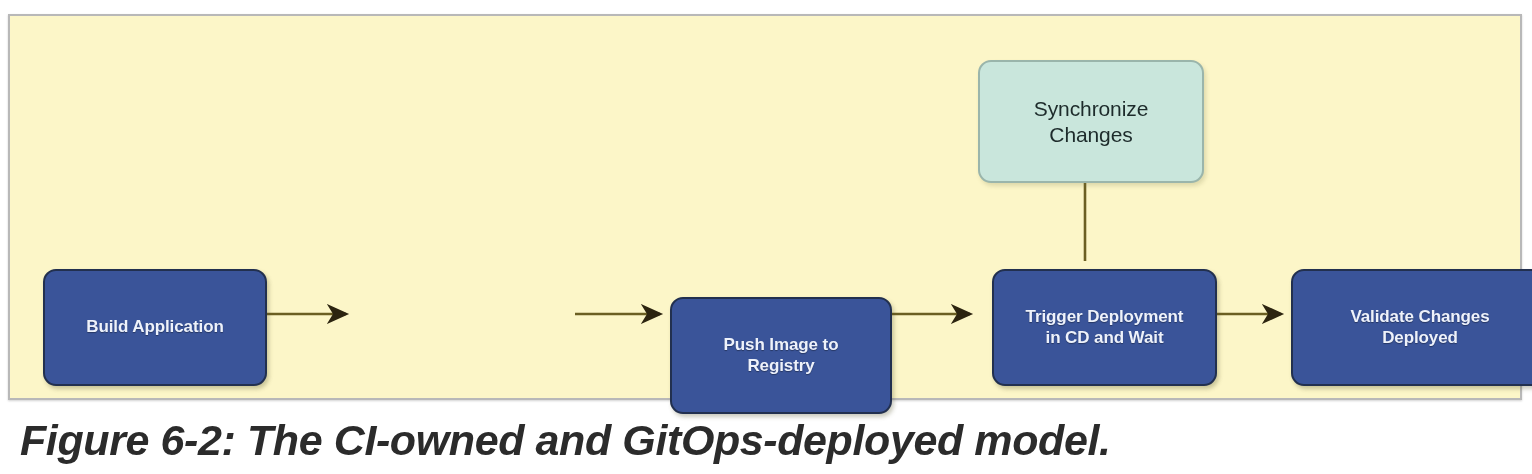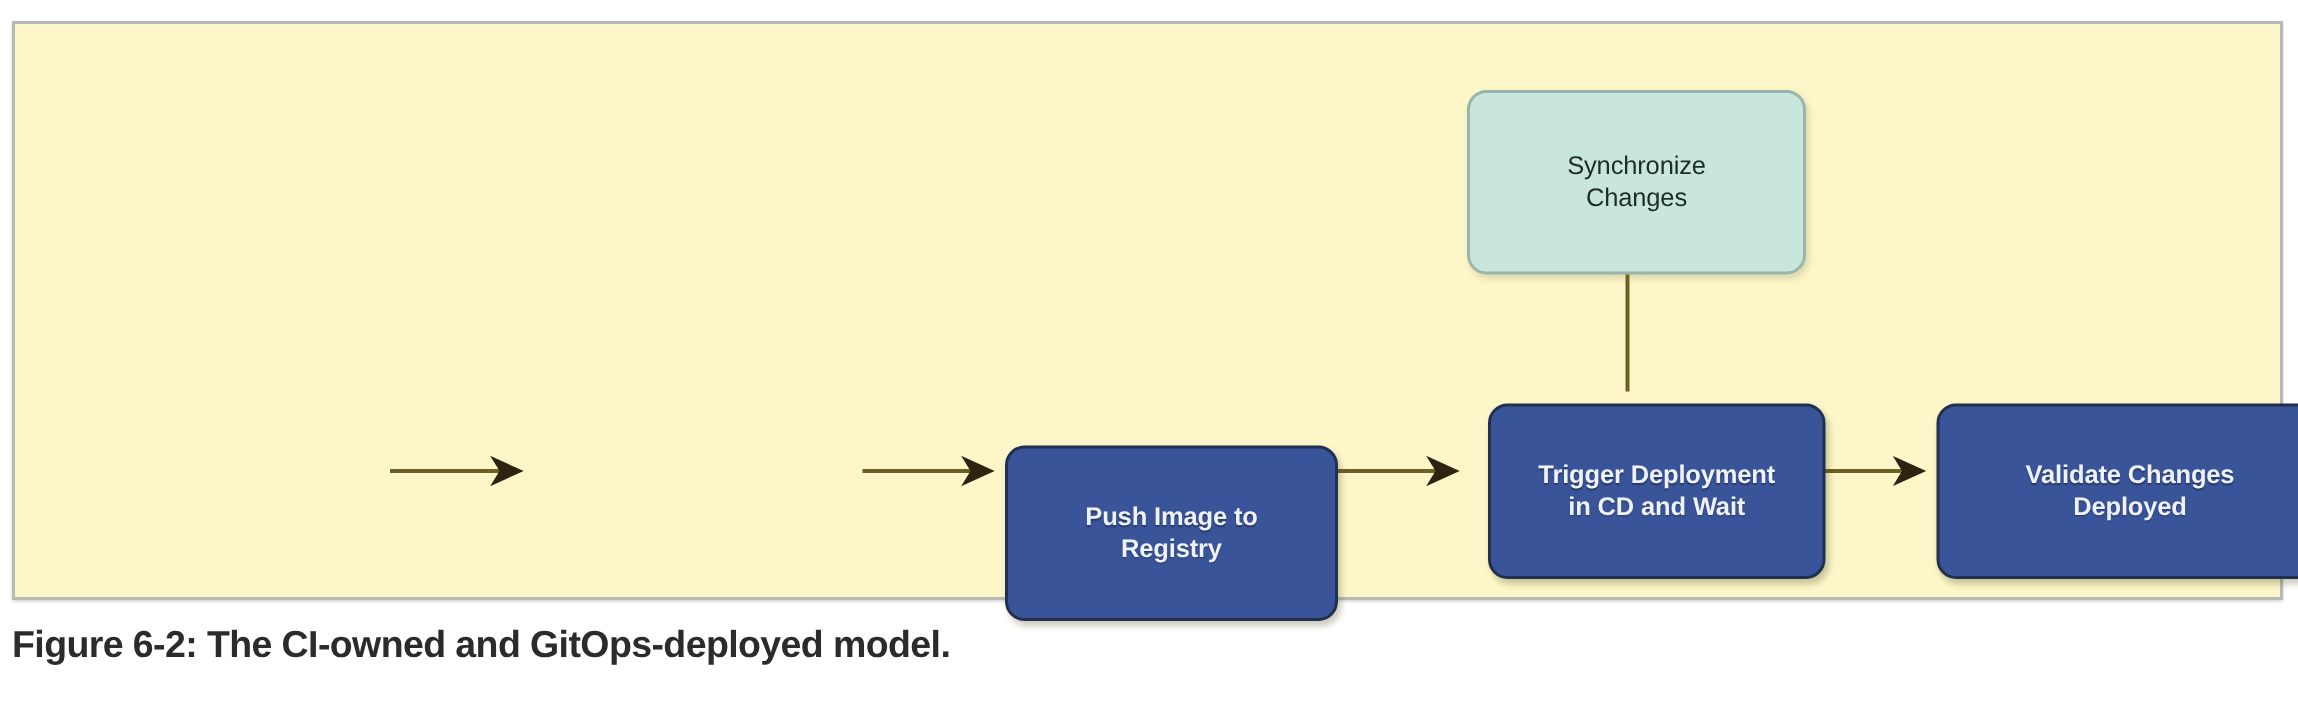--- a/index.html
+++ b/index.html
@@ -66,21 +66,21 @@
     font-size: 17px;
     font-weight: 600;
     text-shadow: 0 1px 1px rgba(0,0,0,0.35);
     box-shadow: 2px 3px 4px rgba(80,80,40,0.30);
   }
 
   .node-sync {
     background: #c9e6dc;
     border: 2px solid #9ab5ab;
     color: #1d2b2b;
-    font-size: 17px;
+    font-size: 21px;
     font-weight: 500;
     box-shadow: 2px 3px 4px rgba(120,120,70,0.22);
   }
 
   
   #node-build-application { left: 33px;   top: 253px; width: 224px; height: 117px; }
   #node-build-image       { left: 348px;  top: 253px; width: 224px; height: 117px; }
   #node-push-image        { left: 660px;  top: 253px; width: 222px; height: 117px; margin-top: 28px; }
   #node-trigger-deploy    { left: 970px;  top: 253px; width: 225px; height: 117px; margin-left: 12px; }
   #node-validate-changes  { left: 1281px; top: 253px; width: 258px; height: 117px; }
@@ -93,24 +93,25 @@
     top: 0;
     width: 1514px;
     height: 386px;
     z-index: 2;
     pointer-events: none;
   }
 
   
   .figure-caption {
     position: absolute;
-    left: 8px;
+    left: 20px;
     top: 416px;
     width: 1400px;
-    font-size: 25px;
+    font-size: 43px;
+    font-style: italic;
     font-weight: 700;
     color: #2b2b2b;
     letter-spacing: -0.4px;
     white-space: nowrap;
   }
 </style>
 </head>
 <body>
 
 <div id="figure-root">
@@ -131,20 +132,23 @@
           <line x1="1188" y1="298" x2="1271" y2="298"></line>
           <line x1="1075" y1="245" x2="1075" y2="148"></line>
         </g>
       </svg>
 
       <div class="node node-sync" id="node-synchronize">
         <span>Synchronize
 Changes</span>
       </div>
 
+      <div class="node node-process" id="node-build-application">
+        <span>Build Application</span>
+      </div>
 
 
       <div class="node node-process" id="node-push-image">
         <span>Push Image to
 Registry</span>
       </div>
 
       <div class="node node-process" id="node-trigger-deploy">
         <span>Trigger Deployment
 in CD and Wait</span>

